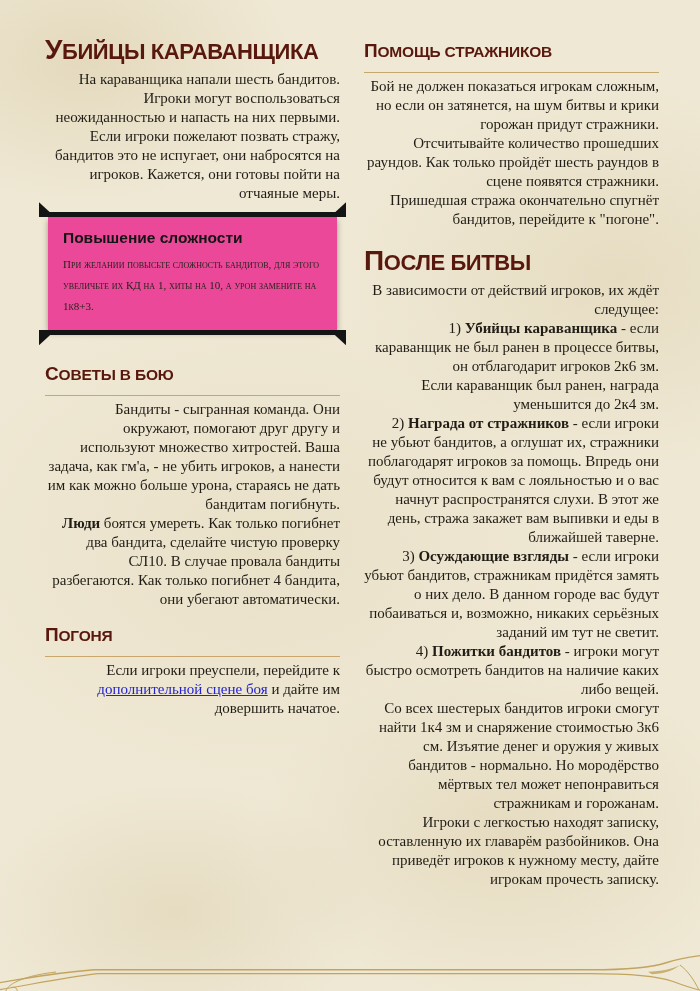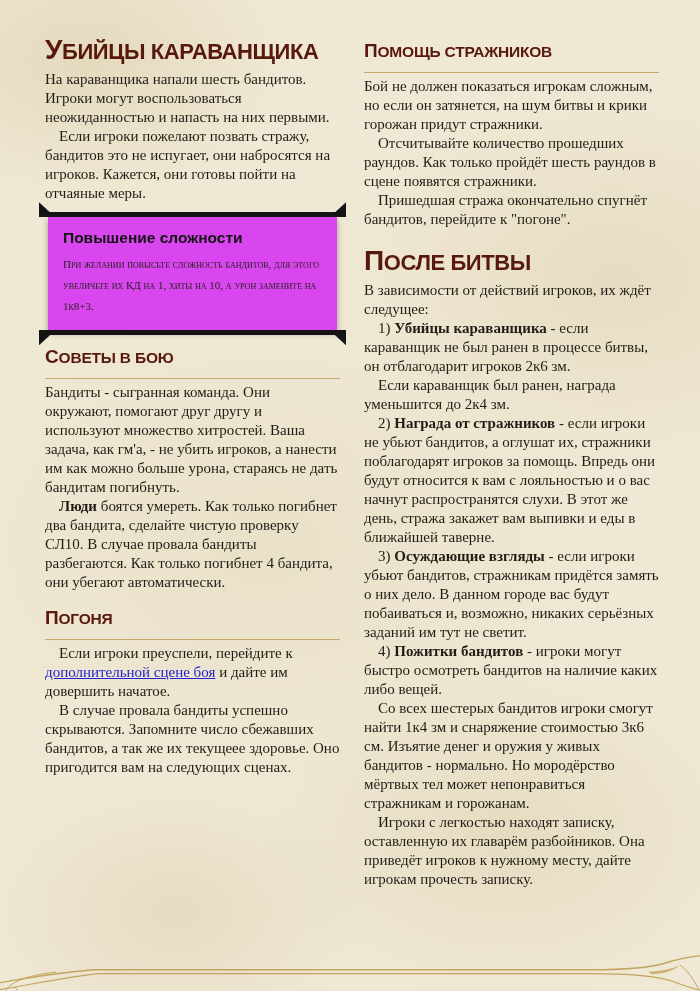--- a/index.html
+++ b/index.html
@@ -38,30 +38,30 @@
     font-size:15.5px;line-height:1.15;
     letter-spacing:-0.2px;
     text-transform:uppercase;
     border-bottom:1.6px solid #C9A66B;
     padding-bottom:10px;
     margin:15px 0 4px 0;
   }
   h3::first-letter{font-size:19px;}
   .col > h3:first-child{margin-top:6px;}
 
-  p{margin:0;font-size:15px;line-height:19px;}
+  p{margin:0;font-size:15px;line-height:19px;text-align:right;}
   p.ind{text-indent:14px;}
   p b{font-weight:700;}
   a.link{color:#2323CE;text-decoration:underline;cursor:pointer;}
 
   
   .sidebar-box{
     position:relative;
-    margin:14px 3px 16px 3px;
-    background:#d946ef;
+    margin:14px 3px 33px 3px;
+    background:#ec4899;
     padding:12px 7px 13px 15px;
     box-shadow:0 3px 6px rgba(0,0,0,.35);
   }
   .bar{position:absolute;left:-9px;right:-9px;height:5px;background:#141414;}
   .bar-top{top:-5px;}
   .bar-bottom{bottom:-5px;}
   .tip{position:absolute;width:12px;height:11px;background:#141414;}
   .tip-tl{top:-15px;left:-9px;clip-path:polygon(0 0,100% 100%,0 100%);}
   .tip-tr{top:-15px;right:-9px;clip-path:polygon(100% 0,100% 100%,0 100%);}
   .tip-bl{bottom:-15px;left:-9px;clip-path:polygon(0 0,100% 0,0 100%);}
@@ -99,21 +99,20 @@
         <div class="box-title">Повышение сложности</div>
         <div class="box-body">При желании повысьте сложность бандитов, для этого увеличьте их КД на 1, хиты на 10, а урон замените на 1к8+3.</div>
       </div>
 
       <h3>Советы в бою</h3>
       <p>Бандиты - сыгранная команда. Они окружают, помогают друг другу и используют множество хитростей. Ваша задача, как гм'а, - не убить игроков, а нанести им как можно больше урона, стараясь не дать бандитам погибнуть.</p>
       <p class="ind"><b>Люди</b><span> боятся умереть. Как только погибнет два бандита, сделайте чистую проверку СЛ10. В случае провала бандиты разбегаются. Как только погибнет 4 бандита, они убегают автоматически.</span></p>
 
       <h3>Погоня</h3>
       <p class="ind"><span>Если игроки преуспели, перейдите к </span><a class="link">дополнительной сцене боя</a><span> и дайте им довершить начатое.</span></p>
-      <p class="ind">В случае провала бандиты успешно скрываются. Запомните число сбежавших бандитов, а так же их текущеее здоровье. Оно пригодится вам на следующих сценах.</p>
     </div>
 
     <div class="col">
       <h3>Помощь стражников</h3>
       <p>Бой не должен показаться игрокам сложным, но если он затянется, на шум битвы и крики горожан придут стражники.</p>
       <p class="ind">Отсчитывайте количество прошедших раундов. Как только пройдёт шесть раундов в сцене появятся стражники.</p>
       <p class="ind">Пришедшая стража окончательно спугнёт бандитов, перейдите к "погоне".</p>
 
       <h2 class="after">После битвы</h2>
       <p>В зависимости от действий игроков, их ждёт следущее:</p>

